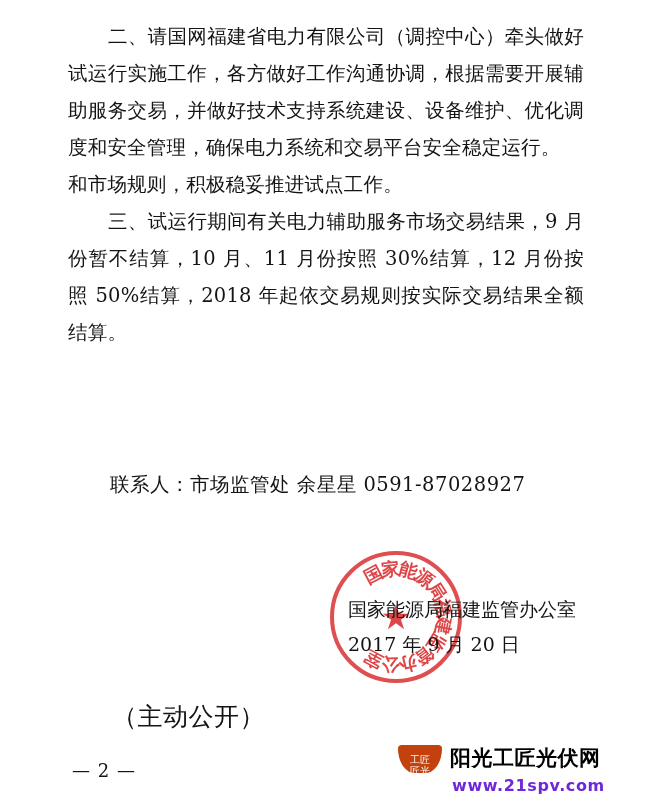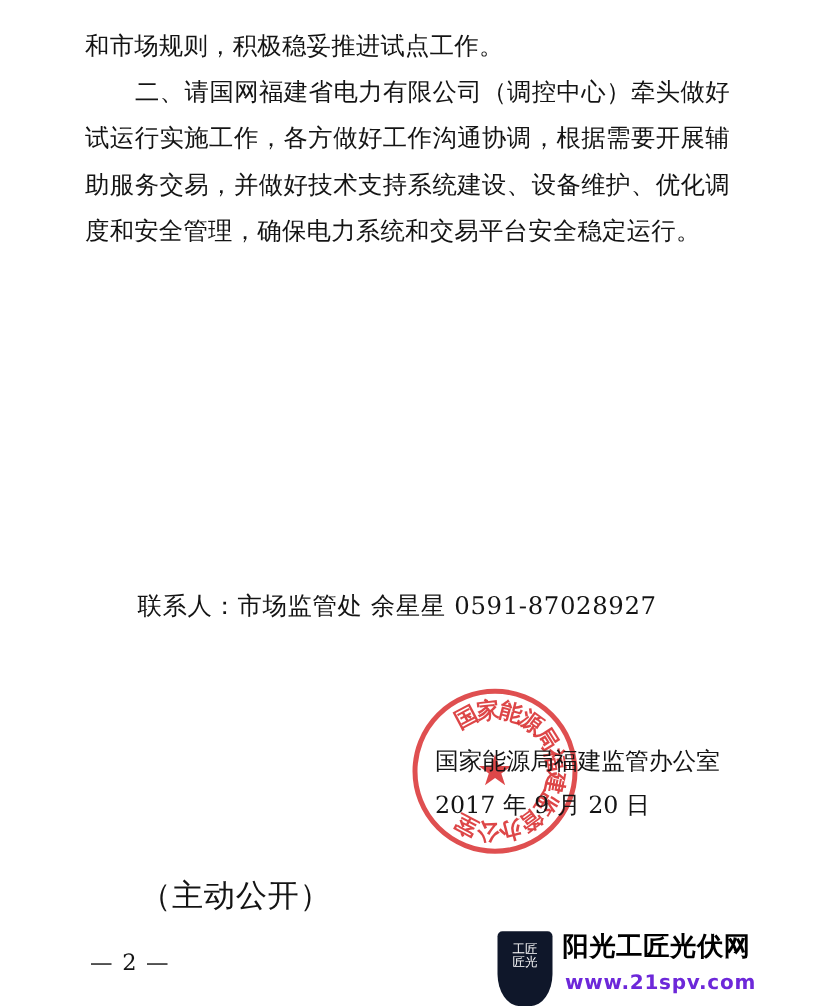--- a/index.html
+++ b/index.html
@@ -137,22 +137,22 @@
     left: 398px;
     top: 745px;
     width: 234px;
     height: 52px;
   }
   .wm-shield {
     position: absolute;
     left: 0;
     top: 0;
     width: 44px;
-    height: 60px;
-    background: #0f172a;
+    height: 28px;
+    background: #c2410c;
     border-radius: 4px 4px 18px 18px / 4px 4px 26px 26px;
     color: #ffffff;
     font-family: "DejaVu Sans", "Liberation Sans", sans-serif;
     font-size: 10px;
     line-height: 11px;
     text-align: center;
     padding-top: 9px;
     box-sizing: border-box;
     letter-spacing: 0px;
   }
@@ -184,22 +184,23 @@
     letter-spacing: 0.6px;
     white-space: nowrap;
   }
 </style>
 </head>
 <body>
 
 <div class="page">
 
   <div class="doc-body">
+    <p class="para indent">二、请国网福建省电力有限公司（调控中心）牵头做好试运行实施工作，各方做好工作沟通协调，根据需要开展辅助服务交易，并做好技术支持系统建设、设备维护、优化调度和安全管理，确保电力系统和交易平台安全稳定运行。</p>
     <p class="para">和市场规则，积极稳妥推进试点工作。</p>
-    <p class="para indent">二、请国网福建省电力有限公司（调控中心）牵头做好试运行实施工作，各方做好工作沟通协调，根据需要开展辅助服务交易，并做好技术支持系统建设、设备维护、优化调度和安全管理，确保电力系统和交易平台安全稳定运行。</p>
+    <p class="para indent">三、试运行期间有关电力辅助服务市场交易结果，9 月份暂不结算，10 月、11 月份按照 30%结算，12 月份按照 50%结算，2018 年起依交易规则按实际交易结果全额结算。</p>
   </div>
 
   <div class="contact">联系人：市场监管处  余星星   0591-87028927</div>
 
   <div class="seal">
     <div class="ring"></div>
     <div class="seal-text" id="seal-text">
         <span style="transform: translate(-22.53px, -42.38px) rotate(-28deg);">国</span>
         <span style="transform: translate(-5.47px, -47.69px) rotate(-6.55deg);">家</span>
         <span style="transform: translate(12.35px, -46.38px) rotate(14.91deg);">能</span>

